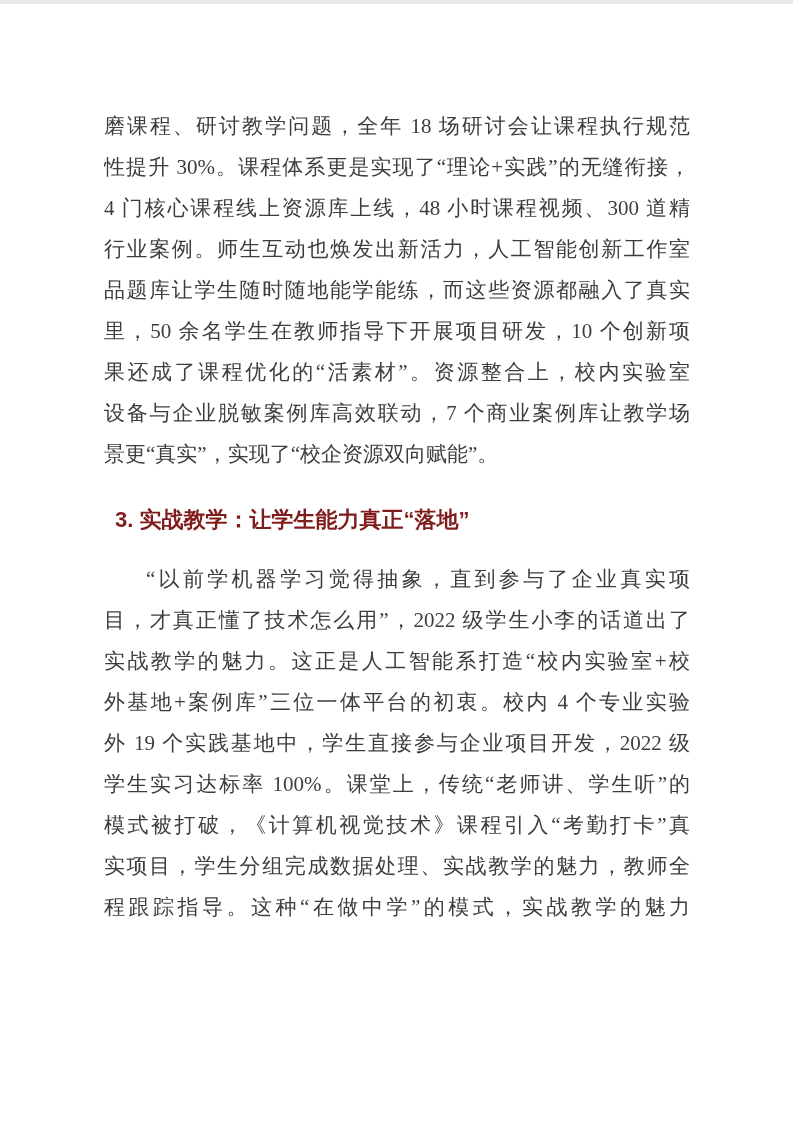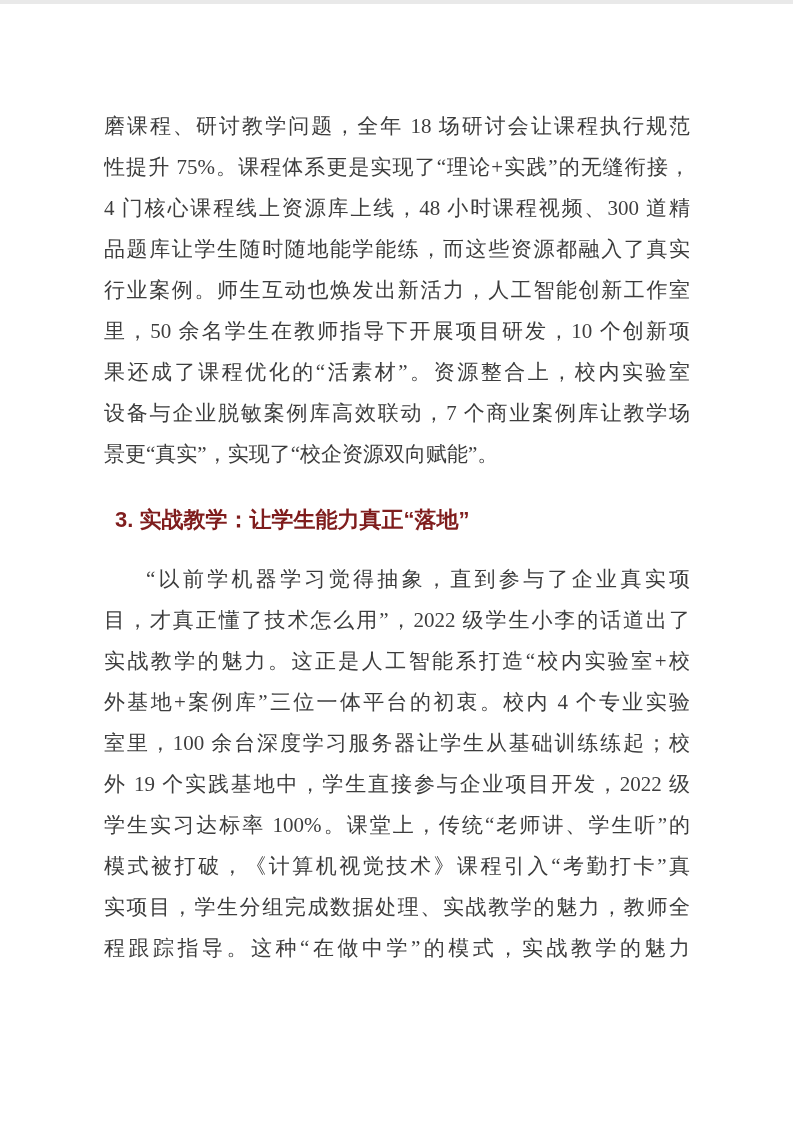--- a/index.html
+++ b/index.html
@@ -53,38 +53,37 @@
   }
 </style>
 </head>
 <body>
 
 <div class="page">
   <div class="content">
 
     <div class="para">
       <div class="line">磨课程、研讨教学问题，全年 18 场研讨会让课程执行规范</div>
-      <div class="line">性提升 75%。课程体系更是实现了“理论+实践”的无缝衔接，</div>
+      <div class="line">性提升 30%。课程体系更是实现了“理论+实践”的无缝衔接，</div>
       <div class="line">4 门核心课程线上资源库上线，48 小时课程视频、300 道精</div>
+      <div class="line">行业案例。师生互动也焕发出新活力，人工智能创新工作室</div>
       <div class="line">品题库让学生随时随地能学能练，而这些资源都融入了真实</div>
-      <div class="line">行业案例。师生互动也焕发出新活力，人工智能创新工作室</div>
       <div class="line">里，50 余名学生在教师指导下开展项目研发，10 个创新项</div>
       <div class="line">果还成了课程优化的“活素材”。资源整合上，校内实验室</div>
       <div class="line">设备与企业脱敏案例库高效联动，7 个商业案例库让教学场</div>
       <div class="line no-stretch">景更“真实”，实现了“校企资源双向赋能”。</div>
     </div>
 
     <h3 class="heading">3. 实战教学：让学生能力真正“落地”</h3>
 
     <div class="para">
       <div class="line first-indent">“以前学机器学习觉得抽象，直到参与了企业真实项</div>
       <div class="line">目，才真正懂了技术怎么用”，2022 级学生小李的话道出了</div>
       <div class="line">实战教学的魅力。这正是人工智能系打造“校内实验室+校</div>
       <div class="line">外基地+案例库”三位一体平台的初衷。校内 4 个专业实验</div>
-      <div class="line">室里，100 余台深度学习服务器让学生从基础训练练起；校</div>
       <div class="line">外 19 个实践基地中，学生直接参与企业项目开发，2022 级</div>
       <div class="line">学生实习达标率 100%。课堂上，传统“老师讲、学生听”的</div>
       <div class="line">模式被打破，《计算机视觉技术》课程引入“考勤打卡”真</div>
       <div class="line">实项目，学生分组完成数据处理、实战教学的魅力，教师全</div>
       <div class="line">程跟踪指导。这种“在做中学”的模式，实战教学的魅力</div>
     </div>
 
   </div>
 </div>
 

